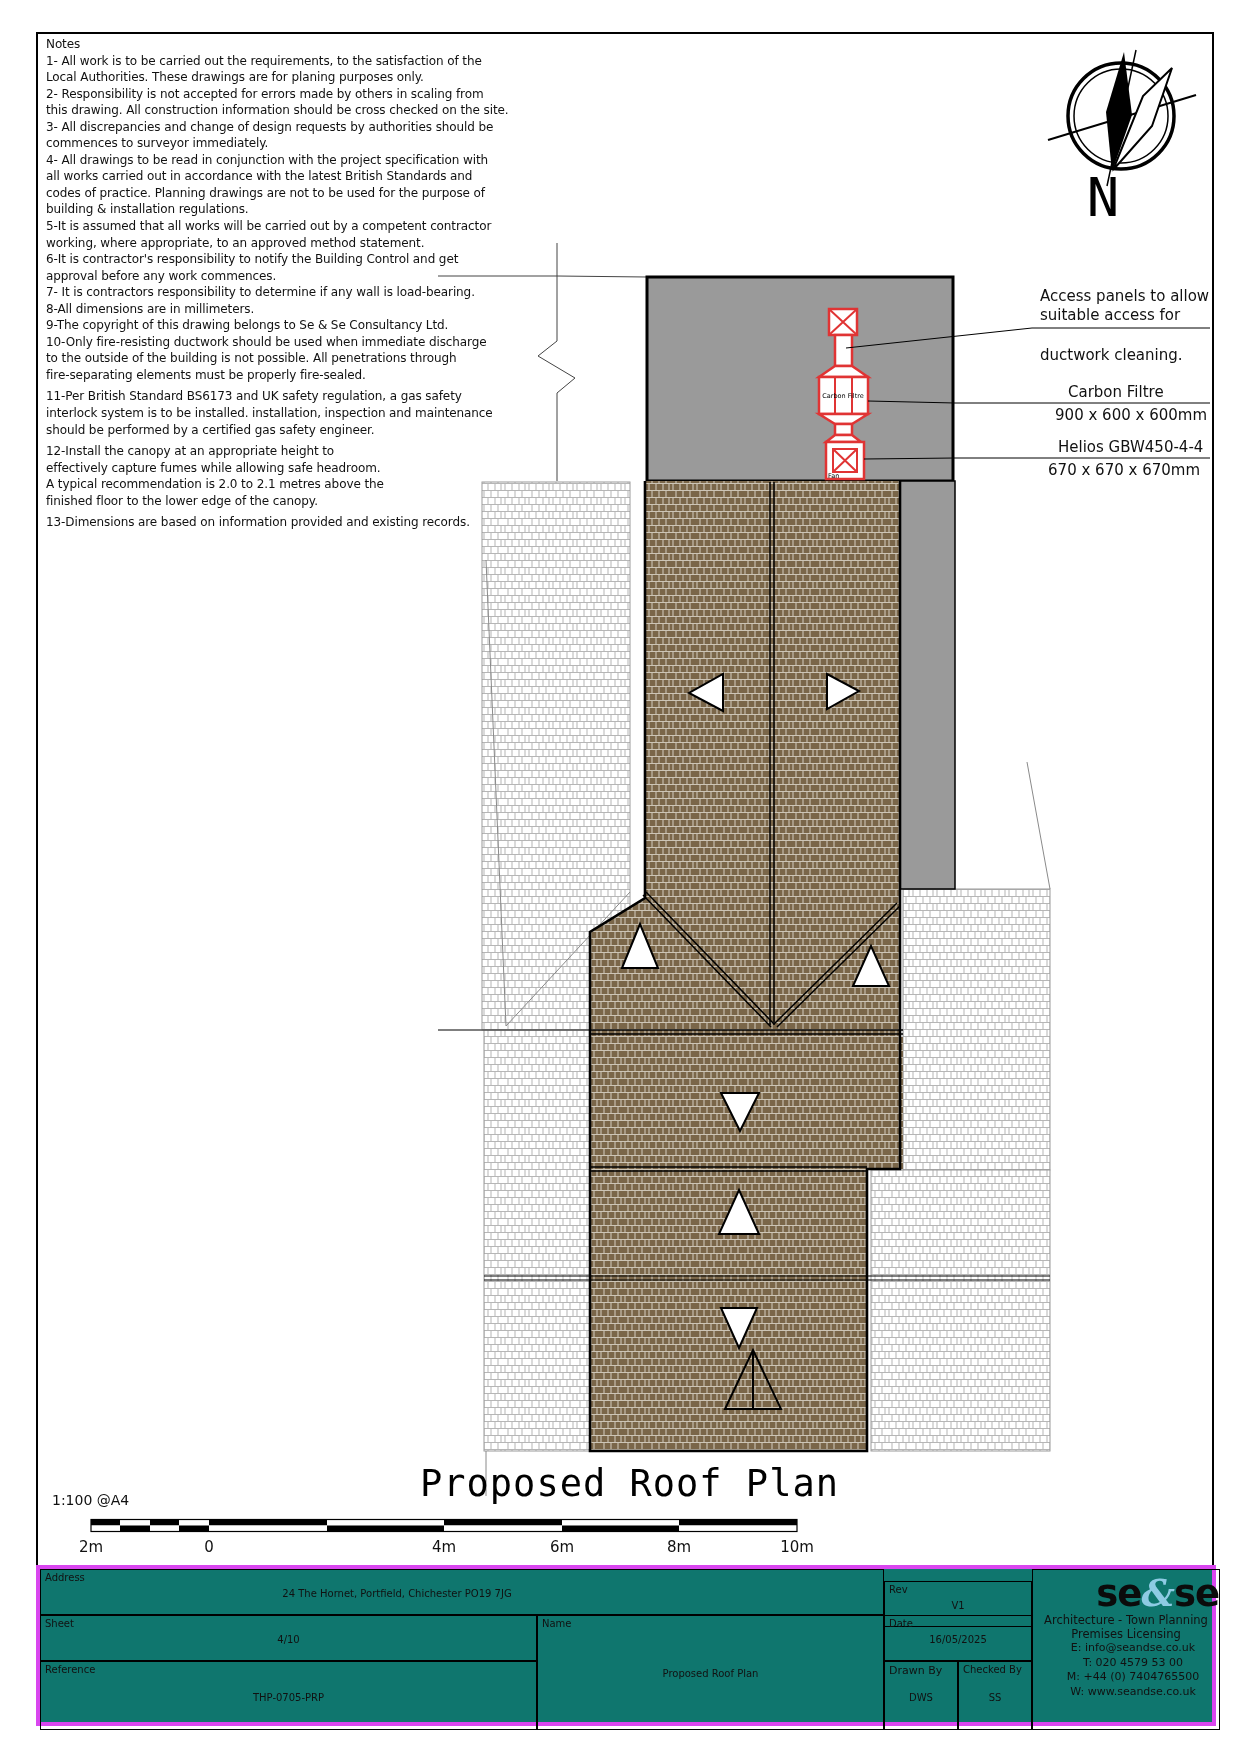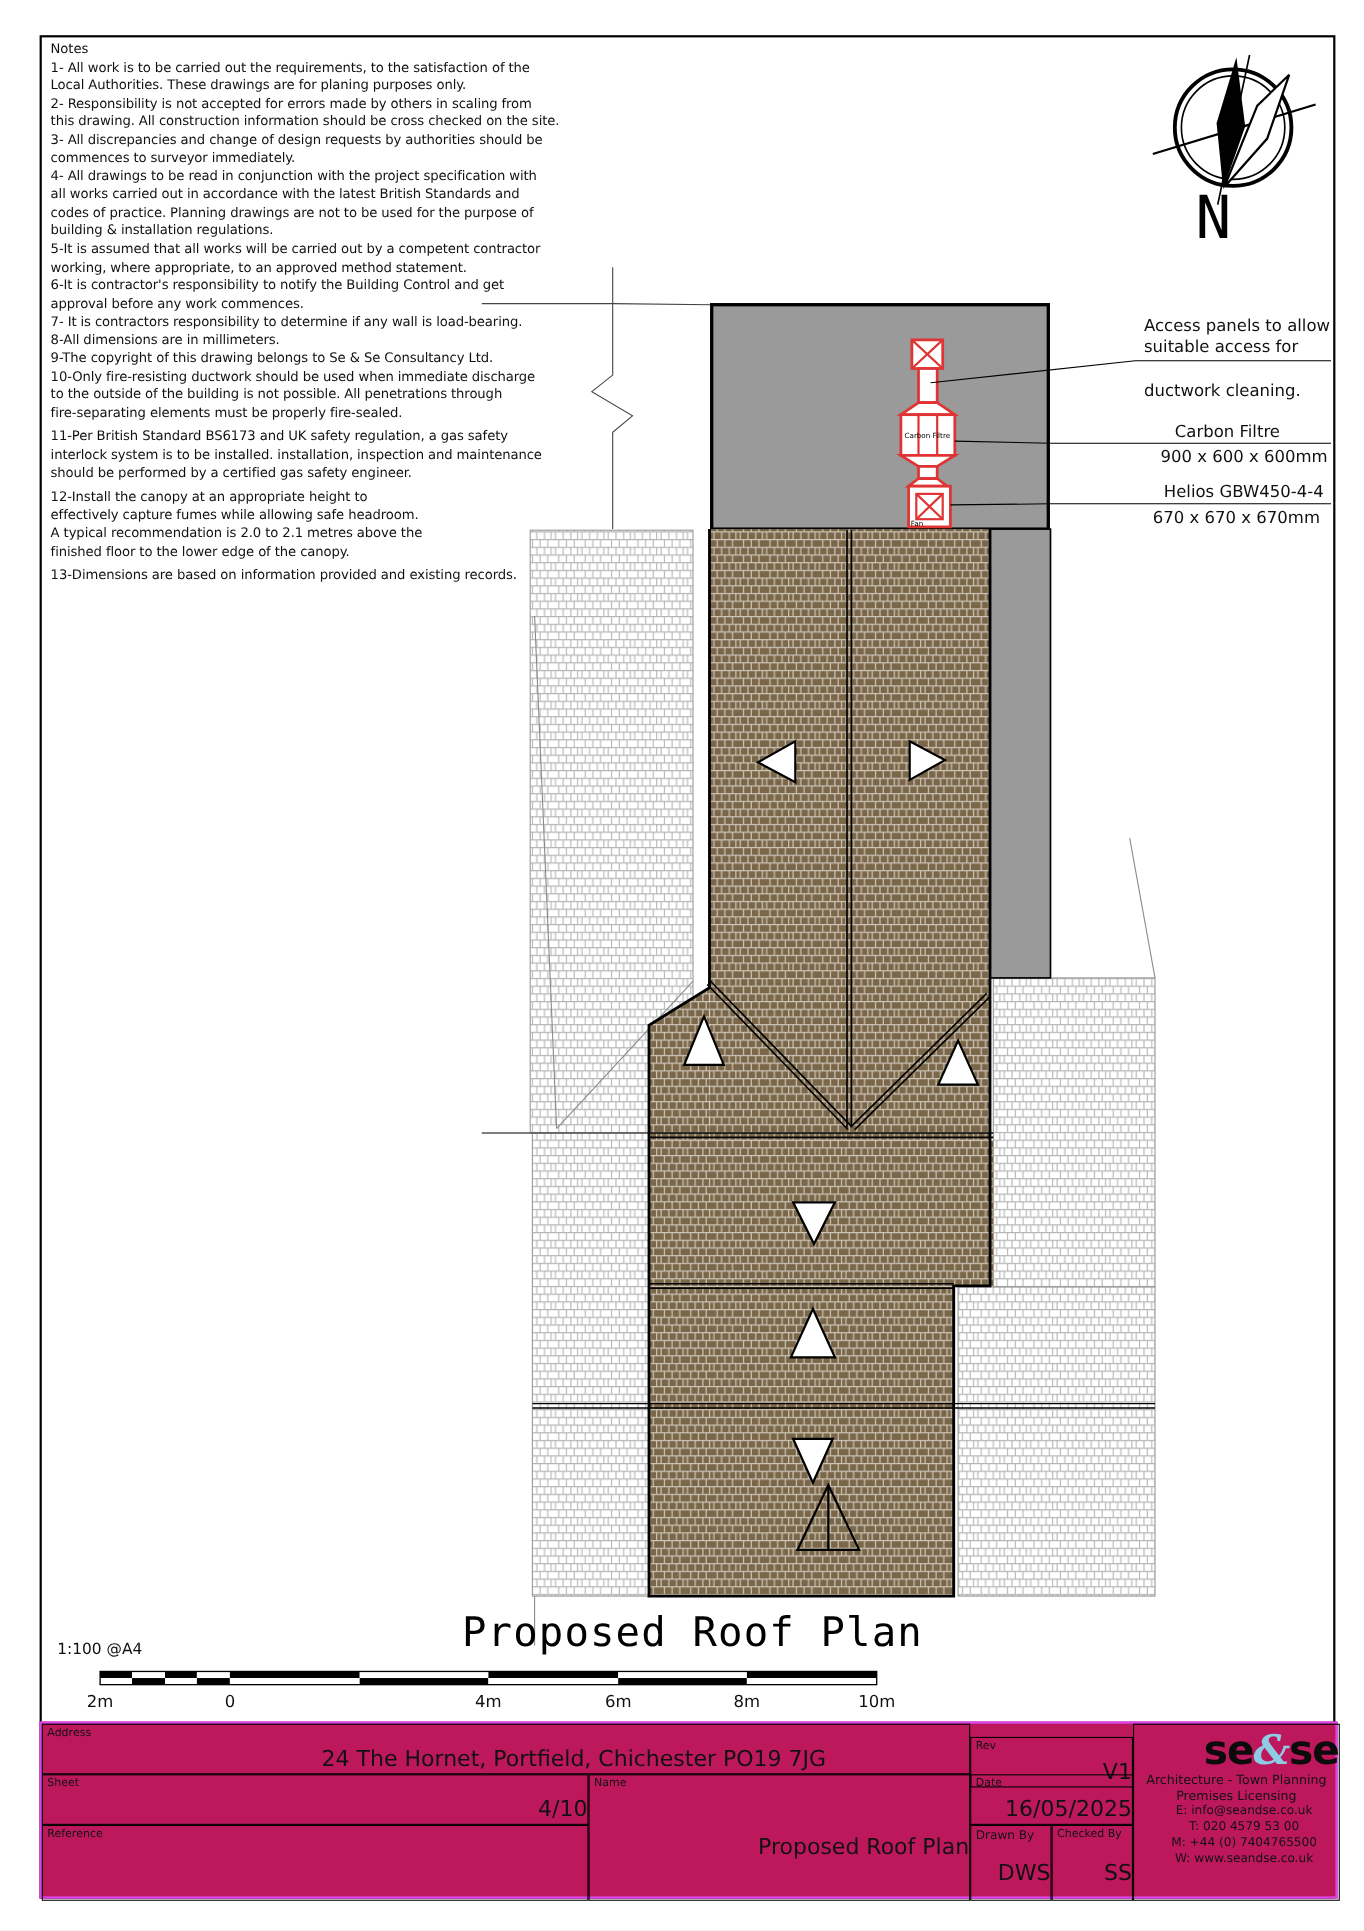--- a/index.html
+++ b/index.html
@@ -14,24 +14,24 @@
   #notes .gap{margin-top:5px;}
   
   .annot{font-size:15px;line-height:18px;font-family:"DejaVu Sans",sans-serif;}
   
   #big-title{left:420px;top:1462px;width:360px;text-align:center;
              font-family:"DejaVu Sans Mono",monospace;font-size:37px;letter-spacing:1px;color:#000;}
   #scale-caption{left:52px;top:1492px;font-size:14px;}
   .sb-label{position:absolute;z-index:2;font-size:15px;transform:translateX(-50%);}
   
   #tblock{position:absolute;left:36px;top:1565px;width:1180px;height:161px;z-index:3;box-sizing:border-box;
-          border:2px solid #d946ef;background:#be185d;}
+          border:4px solid #d946ef;background:#0f766e;}
   .cell{position:absolute;box-sizing:border-box;border:1px solid #000;}
   .cell .lbl{position:absolute;left:4px;top:2px;font-size:10px;}
-  .cell .val{position:absolute;left:0;right:0;text-align:right;font-size:20px;font-family:"DejaVu Sans",sans-serif;}
+  .cell .val{position:absolute;left:0;right:0;text-align:center;font-size:10px;font-family:"DejaVu Sans",sans-serif;}
   #logo-cell{text-align:center;}
   #logo-line{font-size:37px;font-weight:bold;letter-spacing:-1px;line-height:38px;margin-top:4px;color:#0b0b0b;text-align:right;}
   #logo-amp{font-family:"DejaVu Serif",serif;font-style:italic;color:#8ecbe4;font-weight:bold;}
   .tagline{font-size:11.5px;line-height:14px;}
   .contact{font-size:11px;line-height:14.5px;text-align:center;margin-left:14px;}
 </style>
 </head>
 <body>
 
 <div id="sheet">
@@ -214,20 +214,21 @@
       <div class="val" style="top:18px;padding-right:130px;">24 The Hornet, Portfield, Chichester PO19 7JG</div>
     </div>
 
     <div class="cell" style="left:0;top:46px;width:497px;height:46px;">
       <span class="lbl">Sheet</span>
       <div class="val" style="top:18px;">4/10</div>
     </div>
 
     <div class="cell" style="left:0;top:92px;width:497px;height:69px;">
       <span class="lbl">Reference</span>
+      <div class="val" style="top:30px;">THP-0705-PRP</div>
     </div>
 
     <div class="cell" style="left:497px;top:46px;width:347px;height:115px;">
       <span class="lbl">Name</span>
       <div class="val" style="top:52px;">Proposed Roof Plan</div>
     </div>
 
     <div class="cell" style="left:844px;top:12px;width:148px;height:46px;">
       <span class="lbl">Rev</span>
       <div class="val" style="top:18px;">V1</div>

